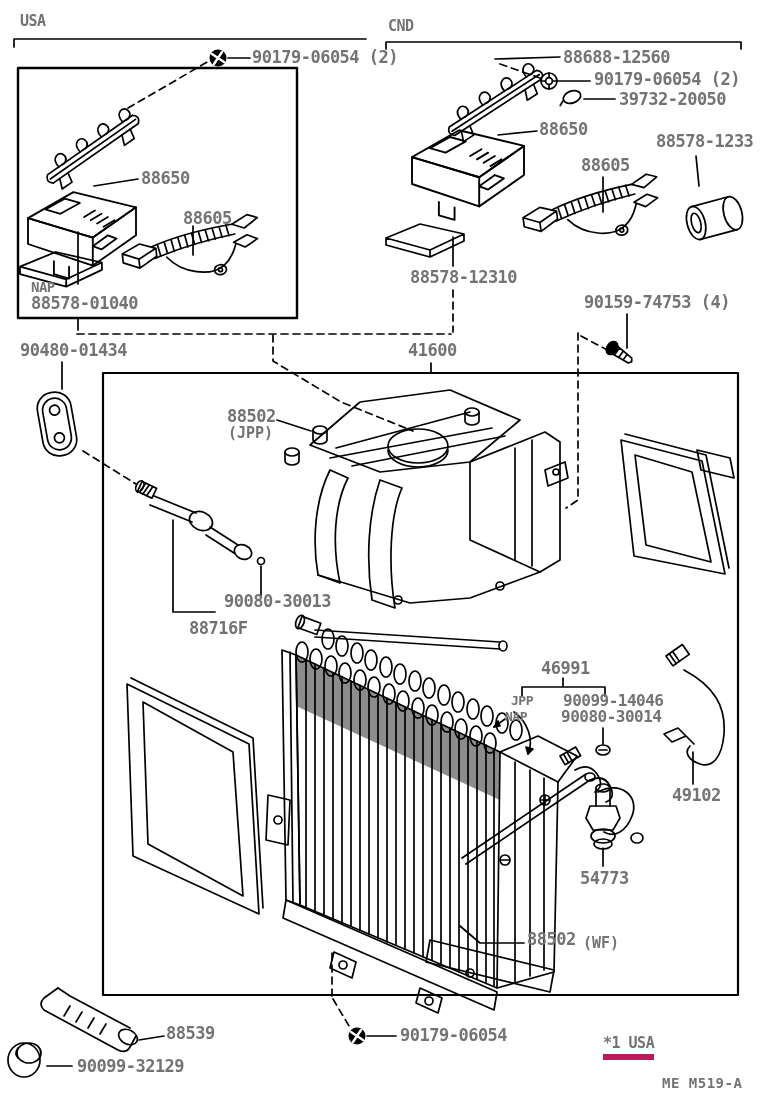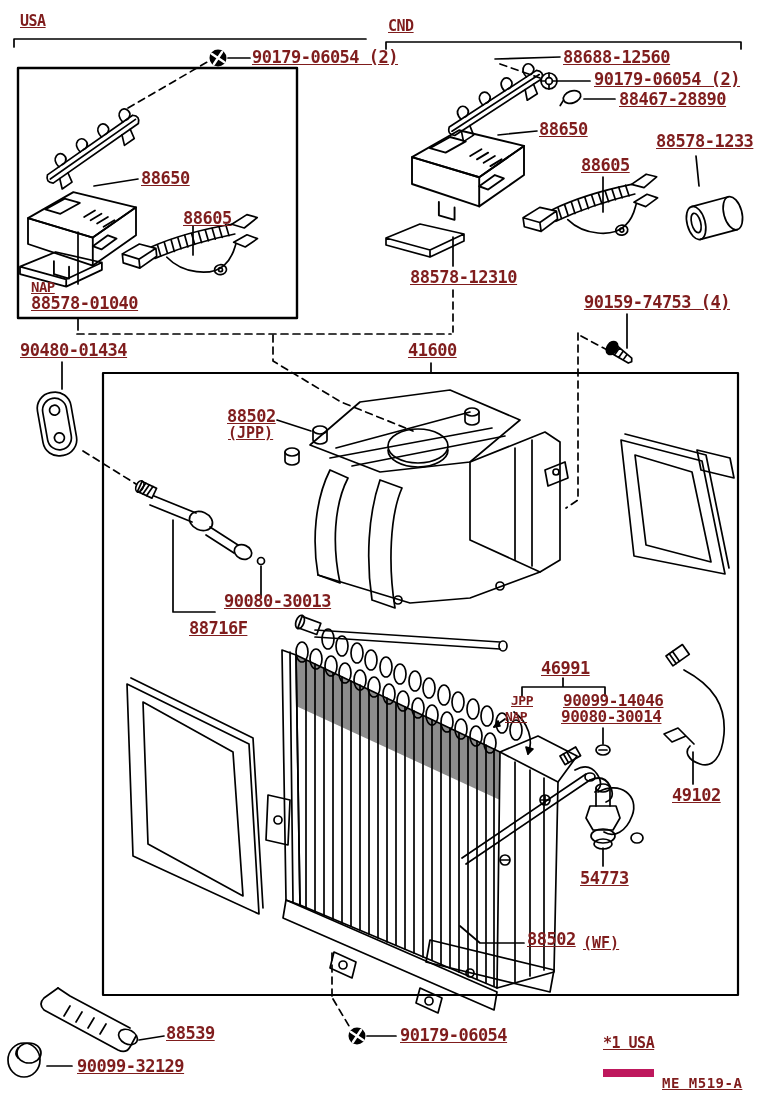--- a/index.html
+++ b/index.html
@@ -1,26 +1,26 @@
 <!DOCTYPE html>
 <html><head>
 <meta charset="utf-8">
 <style>
   html,body{margin:0;padding:0;background:#e8e8e8;}
   .stage{position:relative;width:760px;height:1112px;background:#ffffff;overflow:hidden;
          font-family:"DejaVu Sans Mono",monospace;color:#000;}
   svg.art{position:absolute;left:0;top:0;}
   .lbl{position:absolute;white-space:nowrap;font-weight:bold;font-size:17px;line-height:1;
-       letter-spacing:-0.5px;color:#7f1d1d;text-decoration:underline;}
+       letter-spacing:-0.5px;color:#737373;}
   .fs16{font-size:16px;}
   .fs15{font-size:15px;}
   .fs14{font-size:14px;}
   .fs13{font-size:13px;}
   .fs11{font-size:15px;letter-spacing:0;}
-  .underl{border-bottom:8px solid #be185d;padding-bottom:18px;}
+  .underl{border-bottom:6px solid #be185d;padding-bottom:3px;}
   .dash{stroke-dasharray:7 5;}
 </style>
 </head>
 <body>
 
 <div class="stage">
 
 <svg class="art" width="760" height="1112" viewBox="0 0 760 1112">
 <defs>
   <g id="screwhead">
@@ -320,21 +320,21 @@
   <path d="M367,1036 H396"></path>
 </g>
 </svg>
 
 <span class="lbl fs15" style="left:20px;top:14px">USA</span>
 <span class="lbl fs15" style="left:388px;top:19px">CND</span>
 
 <span class="lbl" style="left:252px;top:49px">90179-06054 (2)</span>
 <span class="lbl" style="left:563px;top:49px">88688-12560</span>
 <span class="lbl" style="left:594px;top:71px">90179-06054 (2)</span>
-<span class="lbl" style="left:619px;top:91px">88467-28890</span>
+<span class="lbl" style="left:619px;top:91px">39732-20050</span>
 <span class="lbl" style="left:539px;top:121px">88650</span>
 <span class="lbl" style="left:656px;top:133px">88578-1233</span>
 <span class="lbl" style="left:581px;top:157px">88605</span>
 <span class="lbl" style="left:141px;top:170px">88650</span>
 <span class="lbl" style="left:183px;top:210px">88605</span>
 <span class="lbl" style="left:410px;top:269px">88578-12310</span>
 <span class="lbl fs14" style="left:31px;top:280px">NAP</span>
 <span class="lbl" style="left:31px;top:295px">88578-01040</span>
 <span class="lbl" style="left:584px;top:294px">90159-74753 (4)</span>
 <span class="lbl" style="left:20px;top:342px">90480-01434</span>

